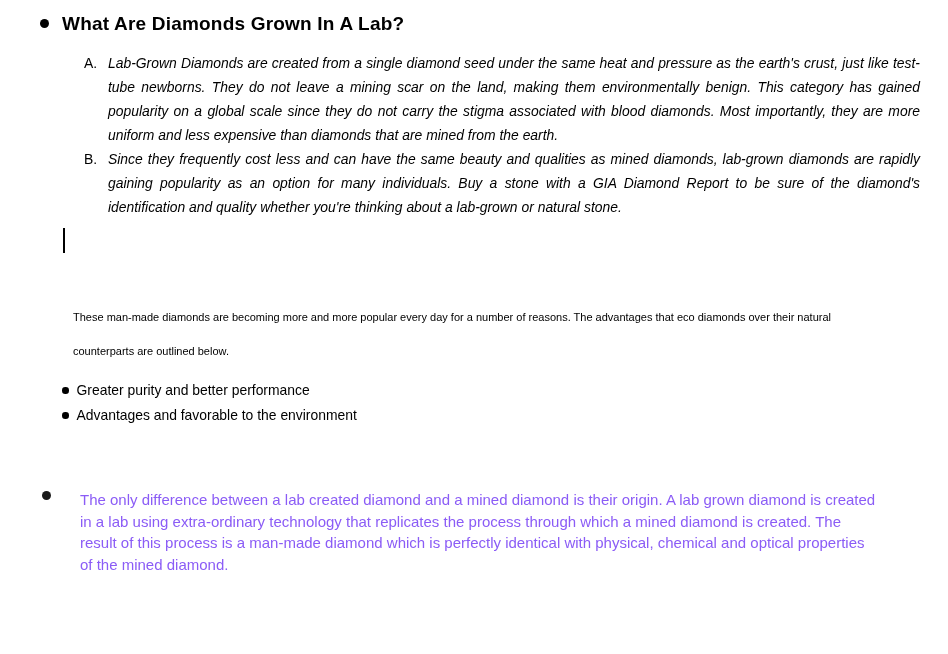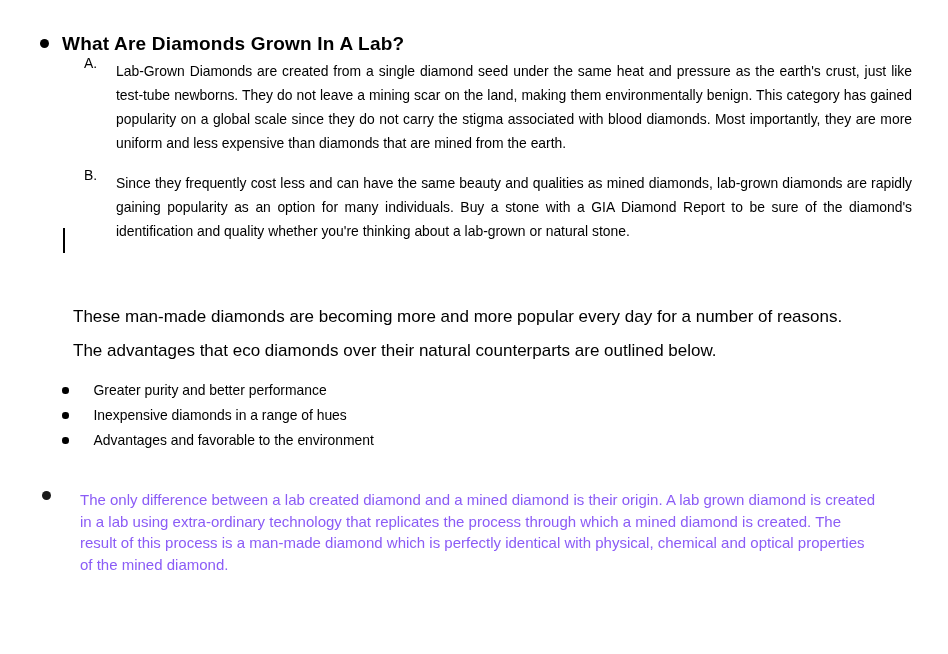--- a/index.html
+++ b/index.html
@@ -22,21 +22,21 @@
   }
 
   
   .h-row {
     position: absolute;
     left: 40px;
     display: flex;
     align-items: center;
     gap: 13px;
   }
-  .h-row.h1 { top: 32px; justify-content: flex-end; }
+  .h-row.h1 { top: 12px; justify-content: flex-end; }
   .h-row.h2 { top: 257px; }
   .h-bullet {
     width: 9px;
     height: 9px;
     border-radius: 50%;
     background: #000000;
     flex: 0 0 9px;
   }
   .h-row h1, .h-row h2 {
     margin: 0;
@@ -60,61 +60,62 @@
   .lettered-item {
     display: flex;
     align-items: flex-start;
   }
   .lettered-item .letter {
     flex: 0 0 24px;
     font-size: 13.9px;
     line-height: 24px;
   }
   .lettered-item p {
-    margin: 8px;
+    margin: 0;
     width: 812px;
     font-size: 13.9px;
     line-height: 24px;
     text-align: justify;
+    font-style: italic;
   }
 
   
   .caret {
     position: absolute;
     left: 63px;
     top: 228px;
     width: 1.5px;
     height: 25px;
     background: #000000;
   }
 
   
   .intro {
     position: absolute;
     left: 73px;
     top: 300px;
     width: 800px;
     margin: 0;
-    font-size: 17px;
+    font-size: 11px;
     line-height: 34px;
   }
 
   
   .advantages {
     position: absolute;
     left: 62px;
     top: 378px;
     margin: 0;
     padding: 0;
     list-style: none;
   }
   .advantages li {
     display: flex;
     align-items: center;
-    gap: 25px;
+    gap: 8px;
     height: 25px;
     text-align: right;
   }
   .adv-bullet {
     width: 6.5px;
     height: 6.5px;
     border-radius: 50%;
     background: #000000;
     flex: 0 0 6.5px;
   }
@@ -171,24 +172,20 @@
 
   <p class="intro">These man-made diamonds are becoming more and more popular every day for a number of reasons. The advantages that eco diamonds over their natural counterparts are outlined below.</p>
 
   <ul class="advantages">
     <li>
       <span class="adv-bullet"></span>
       <span class="adv-text">Greater purity and better performance</span>
     </li>
     <li>
       <span class="adv-bullet"></span>
-      <span class="adv-text">Inexpensive diamonds in a range of hues</span>
-    </li>
-    <li>
-      <span class="adv-bullet"></span>
       <span class="adv-text">Advantages and favorable to the environment</span>
     </li>
   </ul>
 
   <span class="note-bullet"></span>
   <p class="note">The only difference between a lab created diamond and a mined diamond is their origin. A lab grown diamond is created in a lab using extra-ordinary technology that replicates the process through which a mined diamond is created. The result of this process is a man-made diamond which is perfectly identical with physical, chemical and optical properties of the mined diamond.</p>
 
 </div>
 
 </body></html>

